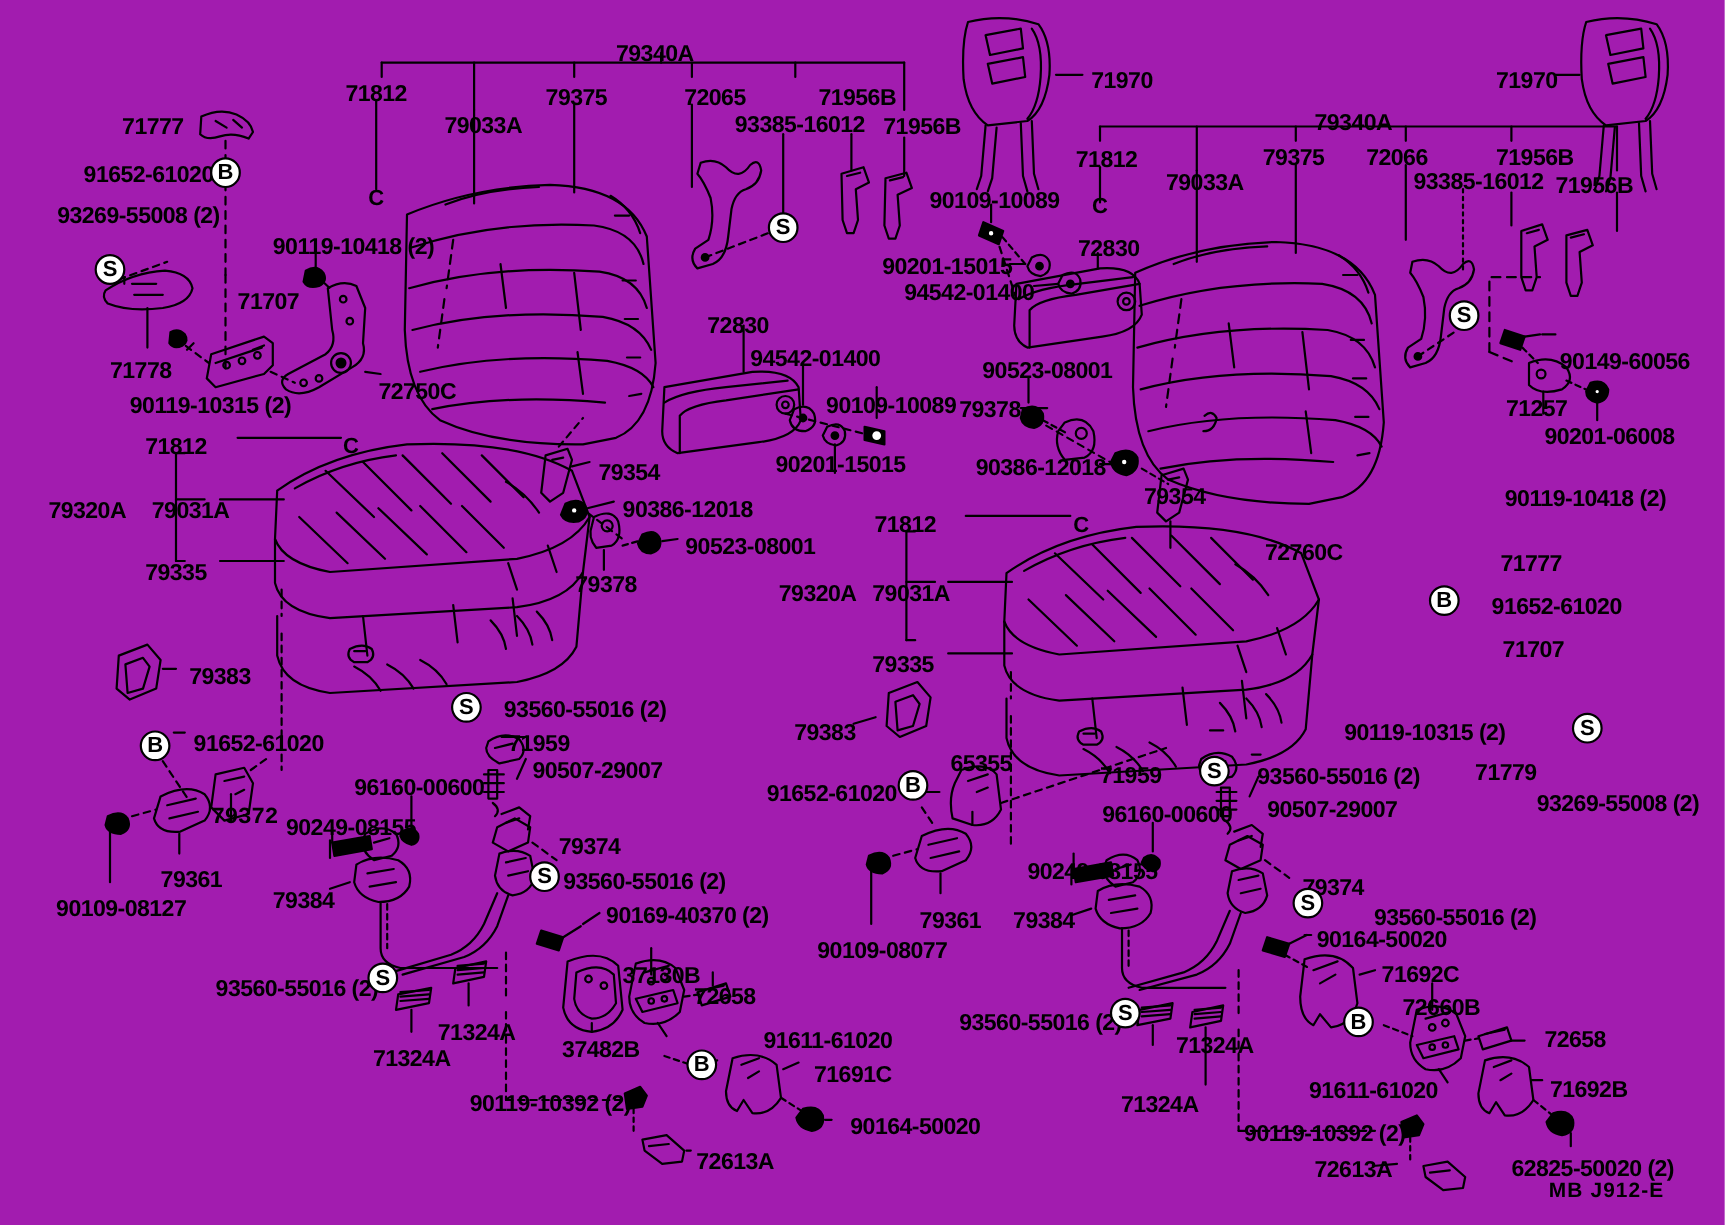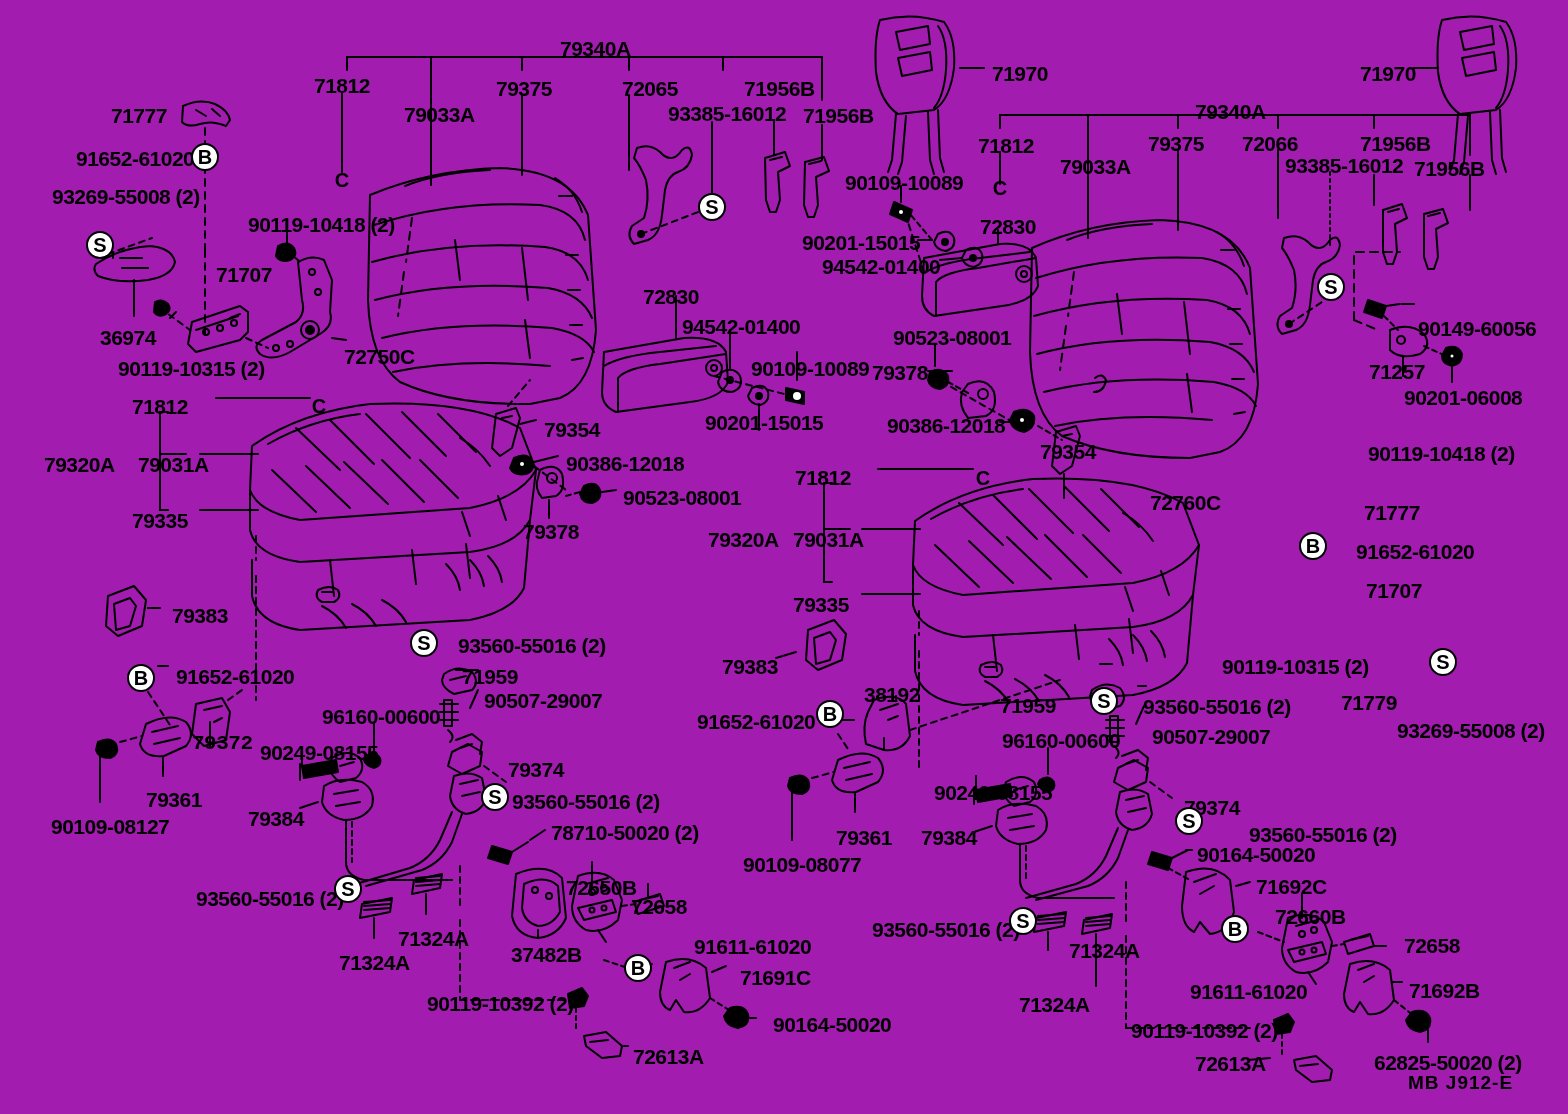--- a/index.html
+++ b/index.html
@@ -588,21 +588,21 @@
       <div class="lbl" style="left: 1242px; top: 133px;">72066</div>
       <div class="lbl" style="left: 1360px; top: 133px;">71956B</div>
       <div class="lbl" style="left: 1060px; top: 156px;">79033A</div>
       <div class="lbl" style="left: 1285px; top: 155px;">93385-16012</div>
       <div class="lbl" style="left: 1414px; top: 158px;">71956B</div>
       <div class="lbl" style="left: 111px; top: 105px;">71777</div>
       <div class="lbl" style="left: 76px; top: 148px;">91652-61020</div>
       <div class="lbl" style="left: 52px; top: 186px;">93269-55008 (2)</div>
       <div class="lbl" style="left: 248px; top: 214px;">90119-10418 (2)</div>
       <div class="lbl" style="left: 216px; top: 264px;">71707</div>
-      <div class="lbl" style="left: 100px; top: 327px;">36974</div>
+      <div class="lbl" style="left: 100px; top: 327px;">71778</div>
       <div class="lbl" style="left: 118px; top: 358px;">90119-10315 (2)</div>
       <div class="lbl" style="left: 344px; top: 346px;">72750C</div>
       <div class="lbl" style="left: 845px; top: 172px;">90109-10089</div>
       <div class="lbl" style="left: 802px; top: 232px;">90201-15015</div>
       <div class="lbl" style="left: 822px; top: 256px;">94542-01400</div>
       <div class="lbl" style="left: 980px; top: 216px;">72830</div>
       <div class="lbl" style="left: 1418px; top: 318px;">90149-60056</div>
       <div class="lbl" style="left: 1369px; top: 361px;">71257</div>
       <div class="lbl" style="left: 1404px; top: 387px;">90201-06008</div>
       <div class="lbl" style="left: 643px; top: 286px;">72830</div>
@@ -639,34 +639,34 @@
       <div class="lbl" style="left: 146px; top: 789px;">79361</div>
       <div class="lbl" style="left: 51px; top: 816px;">90109-08127</div>
       <div class="lbl" style="left: 322px; top: 706px;">96160-00600</div>
       <div class="lbl" style="left: 260px; top: 742px;">90249-08155</div>
       <div class="lbl" style="left: 248px; top: 808px;">79384</div>
       <div class="lbl" style="left: 458px; top: 635px;">93560-55016 (2)</div>
       <div class="lbl" style="left: 462px; top: 666px;">71959</div>
       <div class="lbl" style="left: 484px; top: 690px;">90507-29007</div>
       <div class="lbl" style="left: 508px; top: 759px;">79374</div>
       <div class="lbl" style="left: 512px; top: 791px;">93560-55016 (2)</div>
-      <div class="lbl" style="left: 551px; top: 822px;">78710-50020 (2)</div>
-      <div class="lbl" style="left: 566px; top: 877px;">72650B</div>
+      <div class="lbl" style="left: 551px; top: 822px;">90169-40370 (2)</div>
+      <div class="lbl" style="left: 566px; top: 877px;">37130B</div>
       <div class="lbl" style="left: 631px; top: 896px;">72658</div>
       <div class="lbl" style="left: 511px; top: 944px;">37482B</div>
       <div class="lbl" style="left: 694px; top: 936px;">91611-61020</div>
       <div class="lbl" style="left: 740px; top: 967px;">71691C</div>
       <div class="lbl" style="left: 773px; top: 1014px;">90164-50020</div>
       <div class="lbl" style="left: 196px; top: 888px;">93560-55016 (2)</div>
       <div class="lbl" style="left: 398px; top: 928px;">71324A</div>
       <div class="lbl" style="left: 339px; top: 952px;">71324A</div>
       <div class="lbl" style="left: 427px; top: 993px;">90119-10392 (2)</div>
       <div class="lbl" style="left: 633px; top: 1046px;">72613A</div>
       <div class="lbl" style="left: 722px; top: 656px;">79383</div>
-      <div class="lbl" style="left: 864px; top: 684px;">38192</div>
+      <div class="lbl" style="left: 864px; top: 684px;">65355</div>
       <div class="lbl" style="left: 697px; top: 711px;">91652-61020</div>
       <div class="lbl" style="left: 836px; top: 827px;">79361</div>
       <div class="lbl" style="left: 743px; top: 854px;">90109-08077</div>
       <div class="lbl" style="left: 1002px; top: 730px;">96160-00600</div>
       <div class="lbl" style="left: 934px; top: 782px;">90249-08155</div>
       <div class="lbl" style="left: 921px; top: 827px;">79384</div>
       <div class="lbl" style="left: 1000px; top: 695px;">71959</div>
       <div class="lbl" style="left: 1143px; top: 696px;">93560-55016 (2)</div>
       <div class="lbl" style="left: 1152px; top: 726px;">90507-29007</div>
       <div class="lbl" style="left: 1184px; top: 797px;">79374</div>

